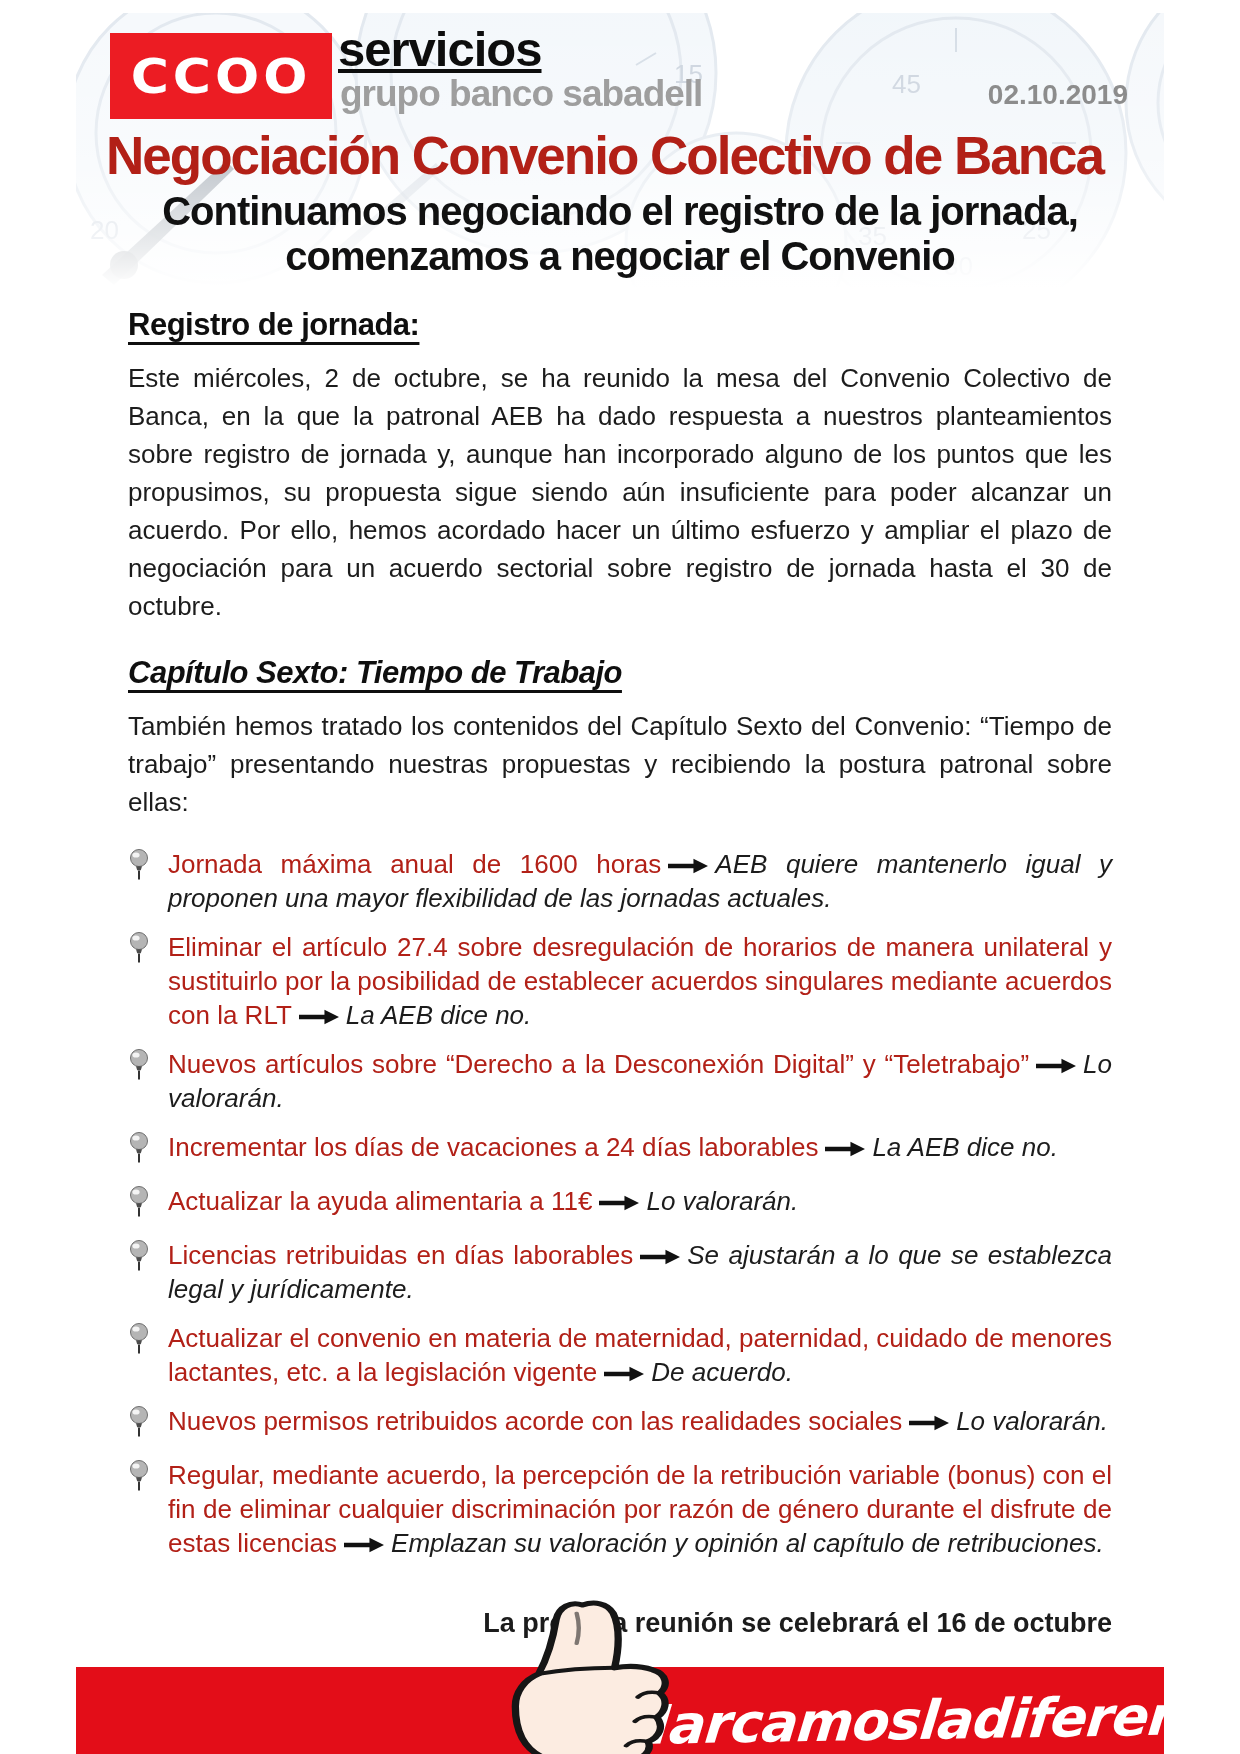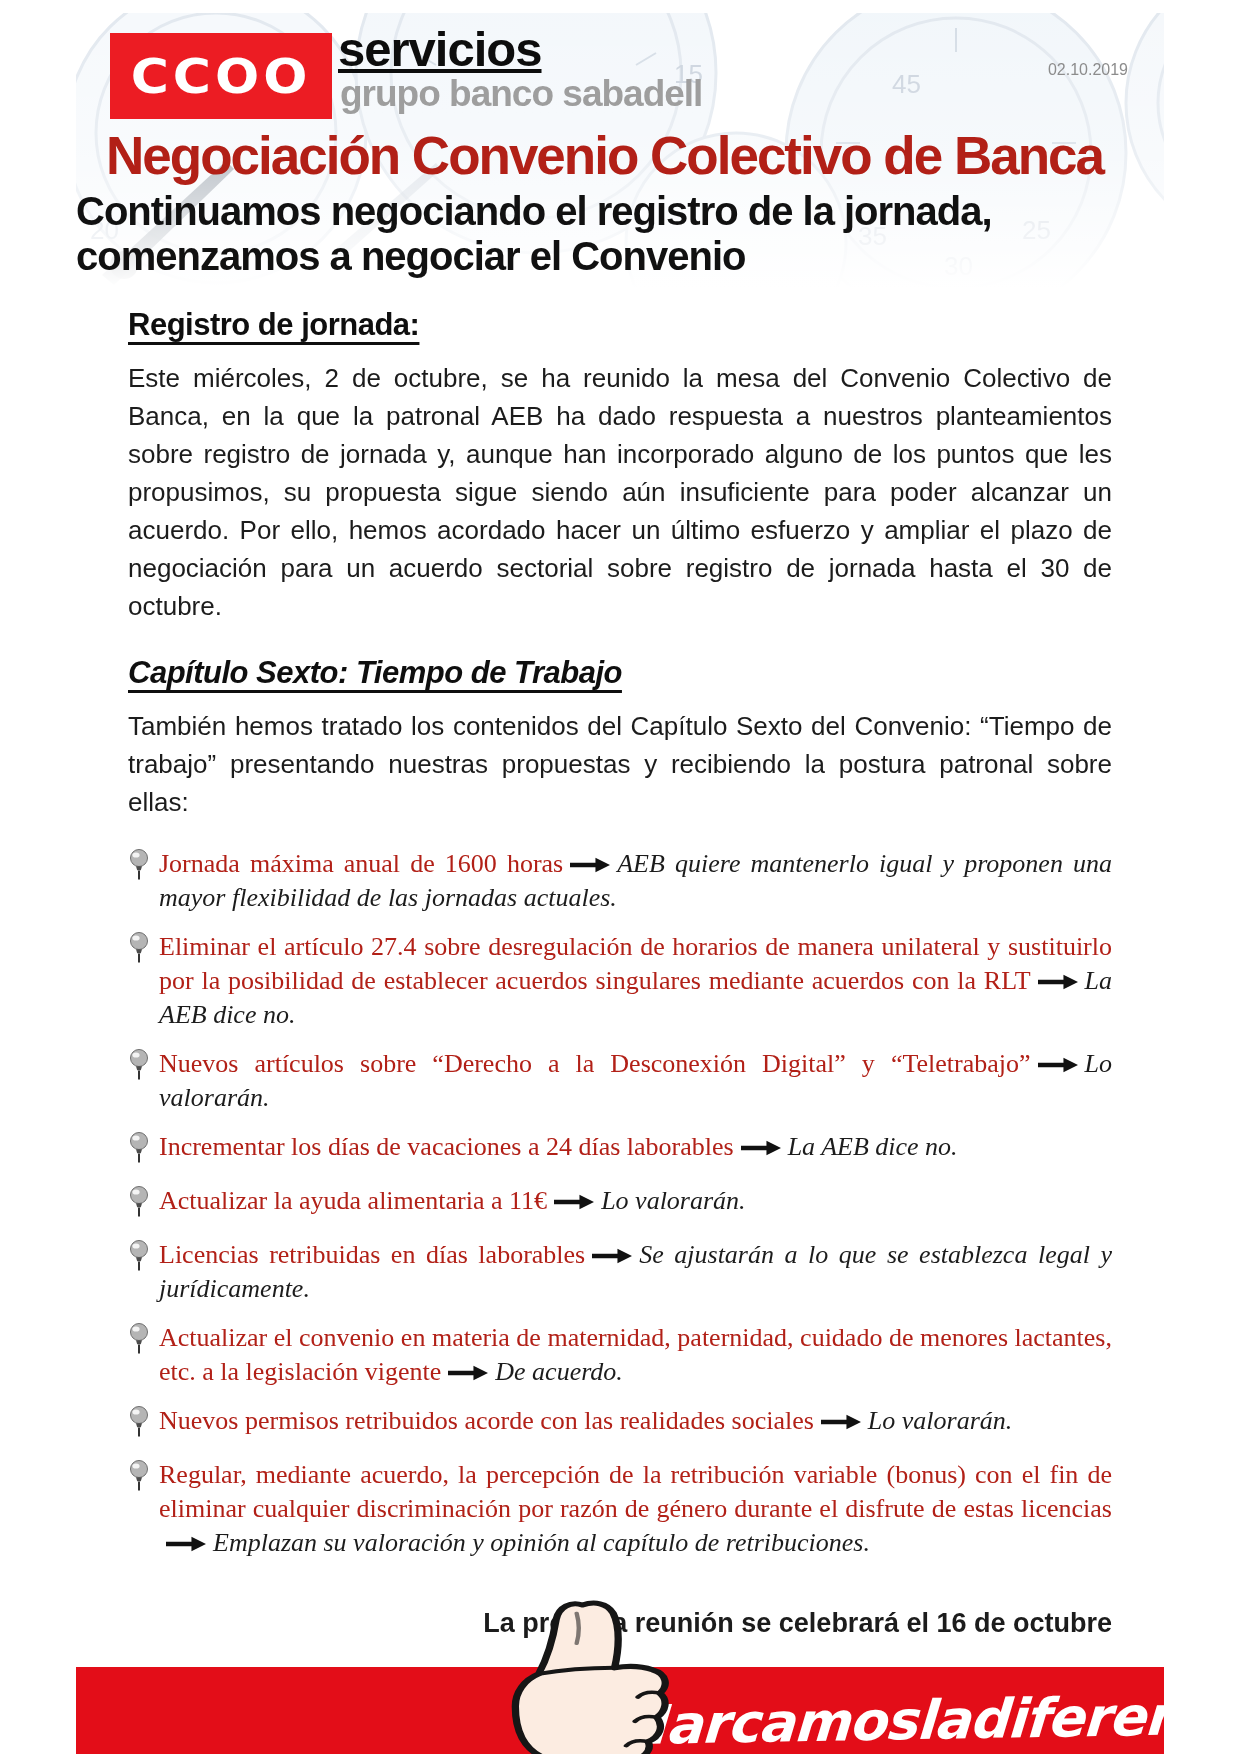--- a/index.html
+++ b/index.html
@@ -40,50 +40,50 @@
   }
   .brand{
     position:absolute;left:262px;top:8px;
     font-size:49px;font-weight:800;color:#0d0d0d;letter-spacing:-1px;text-decoration:underline;
   }
   .subbrand{
     position:absolute;left:264px;top:60px;
     font-size:37px;font-weight:700;color:var(--brand-gray);letter-spacing:-1px;
   }
   .date{
-    position:absolute;right:36px;top:48px;
-    font-size:16px;font-weight:400;color:var(--date-gray);
+    position:absolute;right:36px;top:66px;
+    font-size:28px;font-weight:700;color:var(--date-gray);
   }
   
   h1{
     position:relative;z-index:2;
     margin:10px 30px 0;
     font-size:53px;line-height:58px;font-weight:800;letter-spacing:-2px;
     color:var(--title-red);
   }
   .subtitle{
     position:relative;z-index:2;
-    margin-top:4px;text-align:left;
+    margin-top:4px;text-align:center;
     font-size:40px;line-height:45px;font-weight:800;letter-spacing:-1px;color:#111;
   }
   .subtitle span{display:block;}
   
   .content{position:relative;z-index:2;padding:0 52px;}
   h2.sec{
     margin:28px 0 0;font-size:31px;font-weight:800;color:#0f0f0f;letter-spacing:-0.5px;
     text-decoration:underline;text-decoration-thickness:2.5px;text-underline-offset:7px;
   }
   h2.sec2{margin-top:30px;font-style:italic;}
   p.body{
     margin:16px 0 0;font-size:26px;line-height:38px;text-align:justify;color:var(--ink);
     word-spacing:1px;
   }
   
   ul.bullets{list-style:none;margin:26px 0 0;padding:0;}
-  ul.bullets li{display:flex;gap:8px;margin-bottom:15px;font-family:Liberation Serif, serif;}
+  ul.bullets li{display:flex;gap:17px;margin-bottom:15px;}
   .pin{flex:0 0 23px;margin-top:1px;}
   .btxt{flex:1;font-size:26px;line-height:34px;text-align:justify;}
   .prop{color:var(--title-red);}
   .resp{color:var(--ink);font-style:italic;}
   .arr{vertical-align:-2px;margin:0 7px;}
   
   .closing{
     margin:48px 0 0;text-align:right;font-size:27px;color:var(--ink);font-weight:bold;
   }
   

